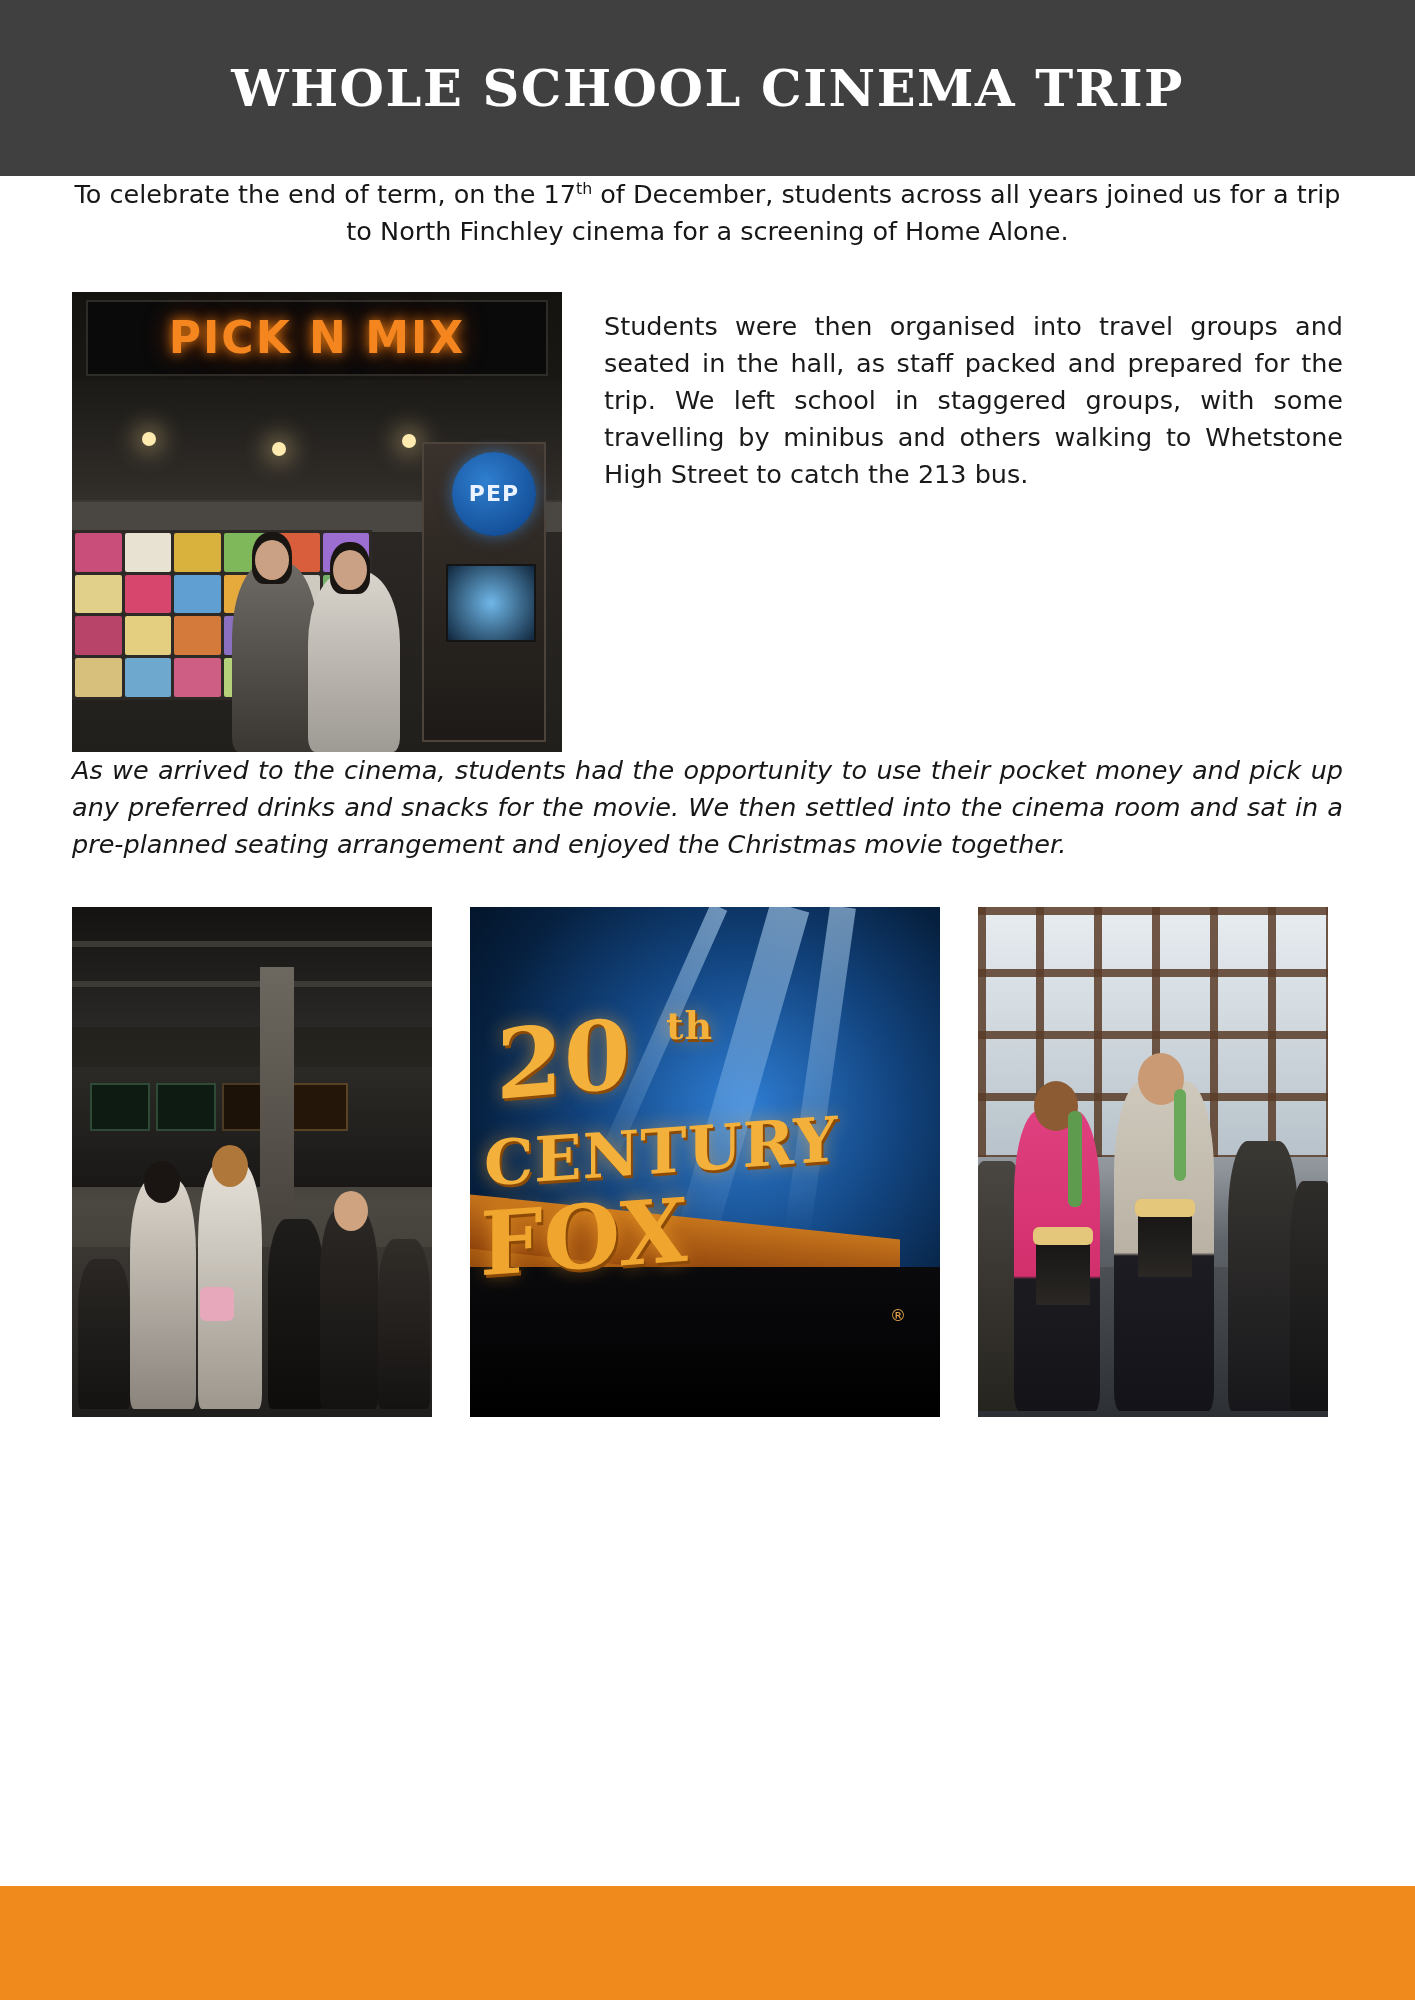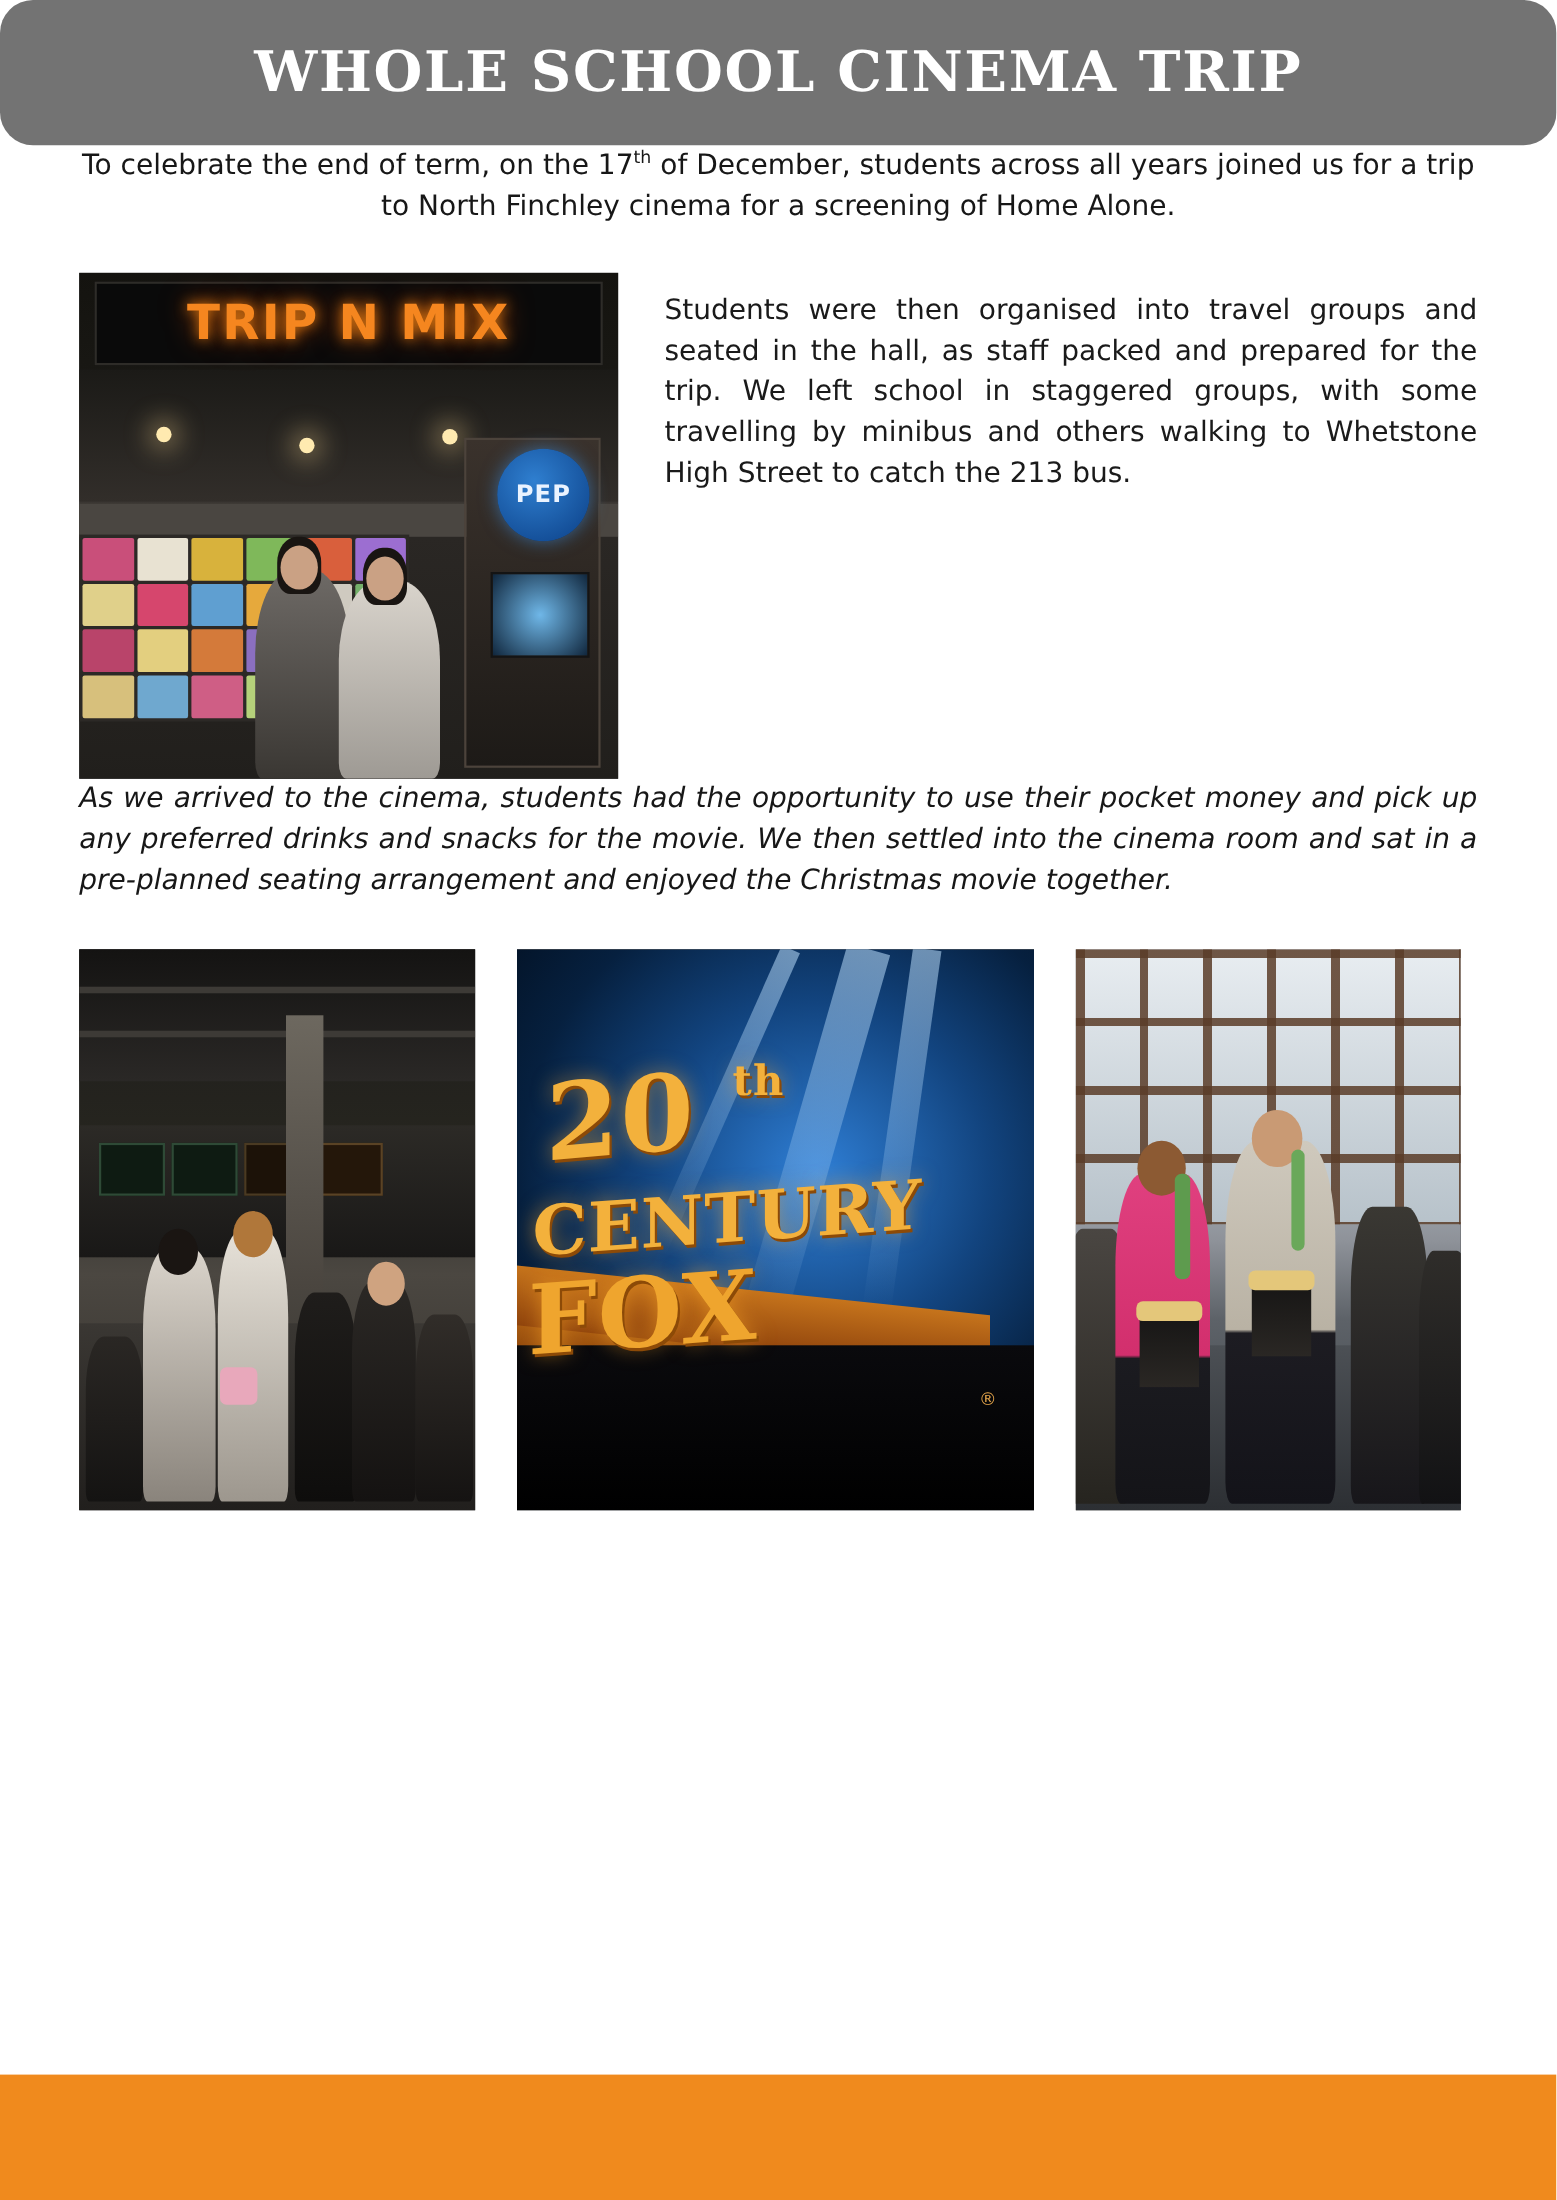--- a/index.html
+++ b/index.html
@@ -11,27 +11,26 @@
     width: 1415px;
     height: 2000px;
     font-family: "DejaVu Sans", sans-serif;
     color: #1a1a1a;
     position: relative;
     overflow: hidden;
   }
 
   
   .header-banner {
-    background: #737373;
-    height: 132px;
+    background: #404040;
+    height: 176px;
     display: flex;
     align-items: center;
     justify-content: center;
     box-sizing: border-box;
-    border-radius: 30px;
   }
   .header-title {
     font-family: "DejaVu Serif", serif;
     font-weight: 700;
     color: #ffffff;
     font-size: 51px;
     letter-spacing: 1.5px;
     text-align: center;
     text-transform: uppercase;
   }
@@ -320,21 +319,21 @@
   <div class="two-col">
 
     <div class="photo-col">
       <div class="photo photo-pickmix">
         <div class="pm-wall"></div>
         <div class="pm-ceiling"></div>
         <span class="pm-spot" style="left:70px; top:140px;"></span>
         <span class="pm-spot" style="left:200px; top:150px;"></span>
         <span class="pm-spot" style="left:330px; top:142px;"></span>
         <div class="pm-sign">
-          <span class="pm-sign-text">TRIP N MIX</span>
+          <span class="pm-sign-text">PICK N MIX</span>
         </div>
         <div class="pm-counter"></div>
         <div class="pm-bins">
           <i style="background:#c94f7a"></i>
             <i style="background:#e8e2d2"></i>
             <i style="background:#d8b23c"></i>
             <i style="background:#7fb85a"></i>
             <i style="background:#d95f3c"></i>
             <i style="background:#9c6ed1"></i>
           <i style="background:#e0d08a"></i>

